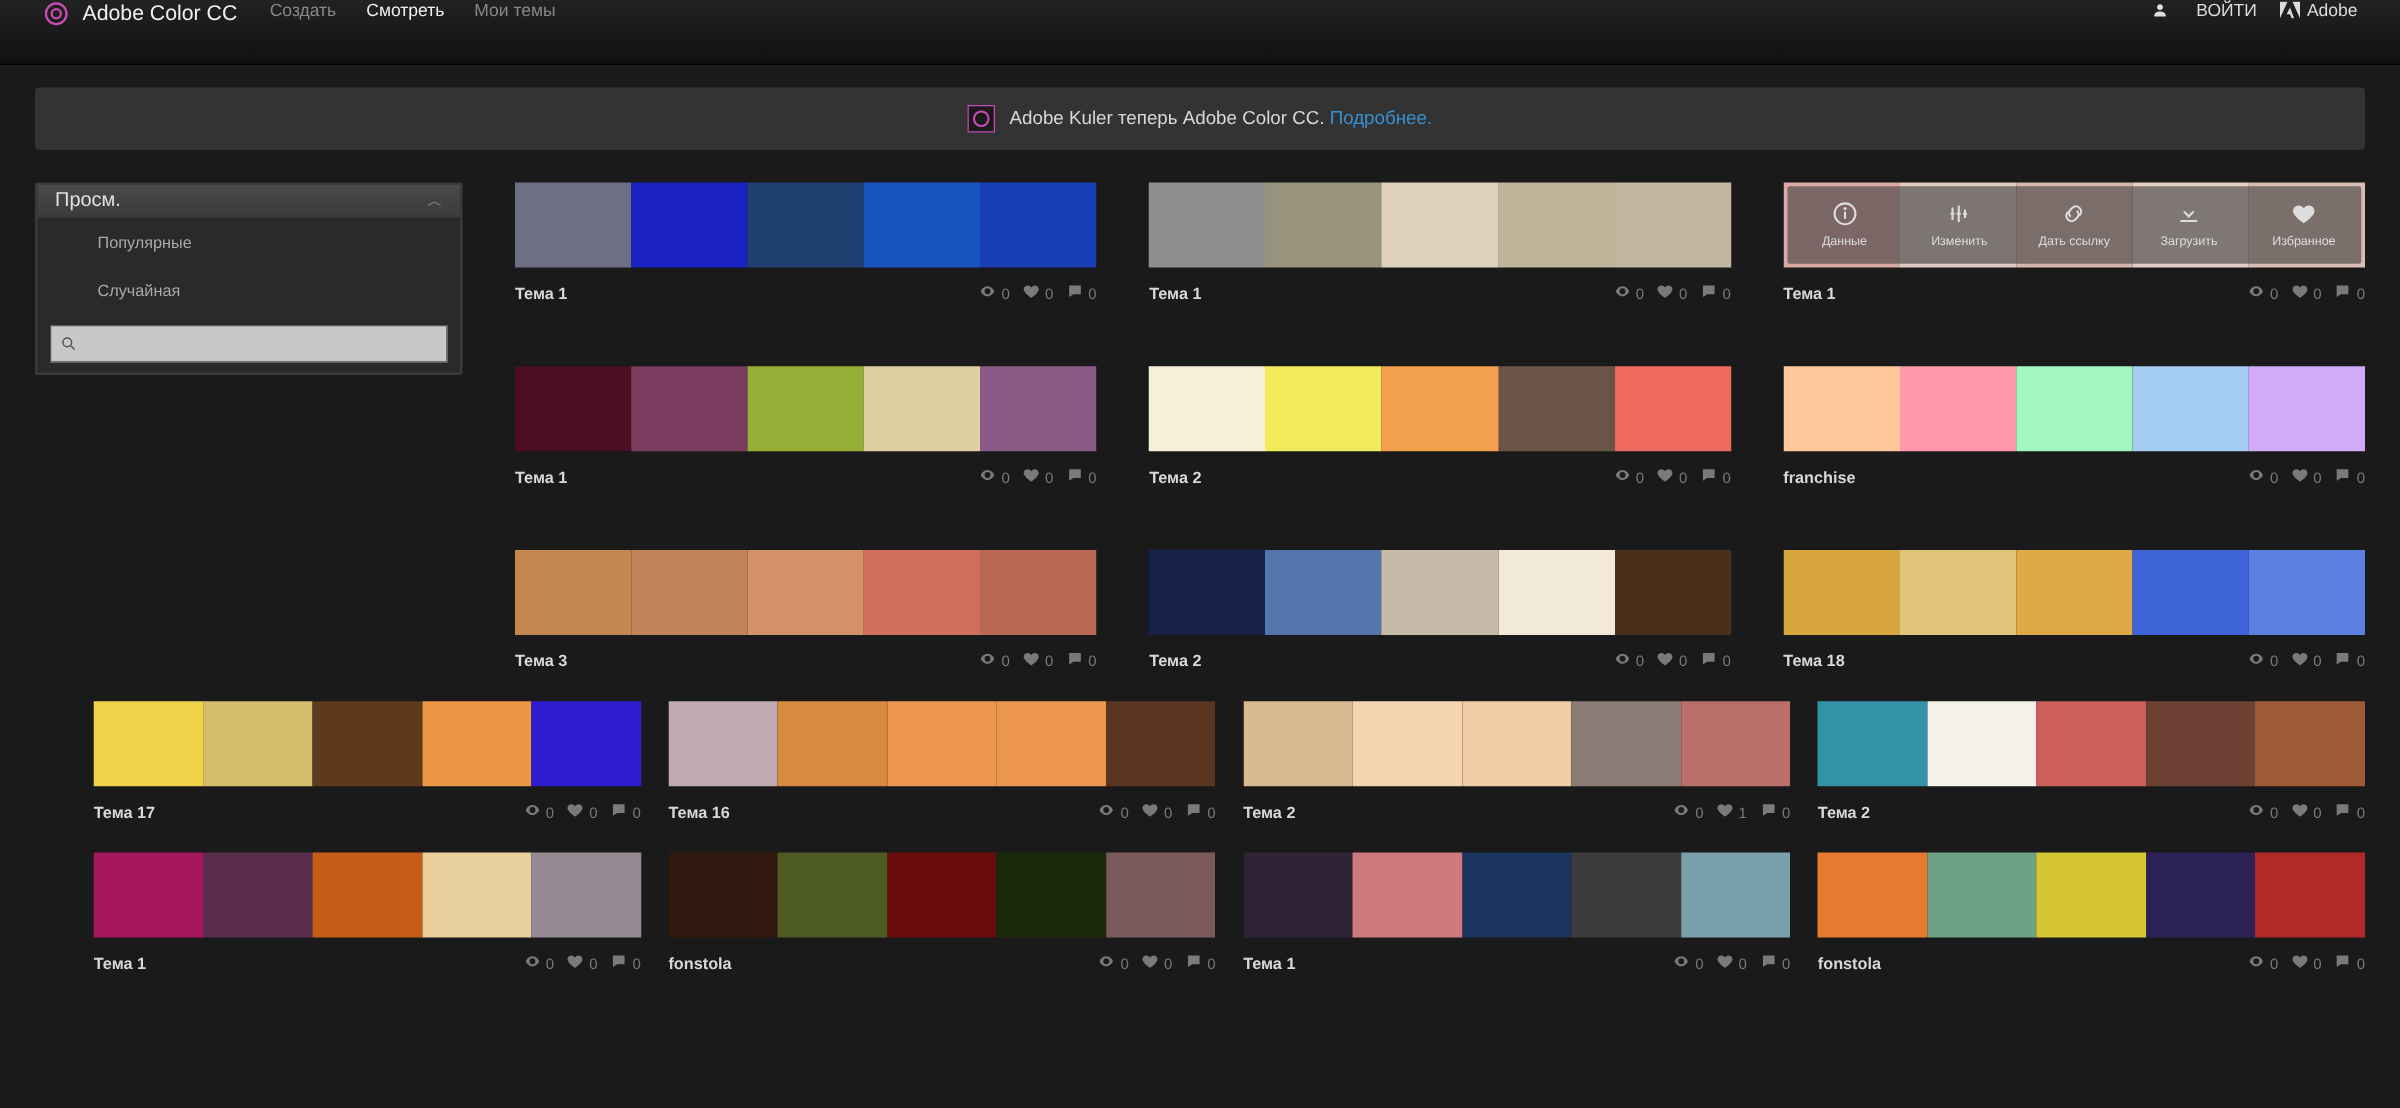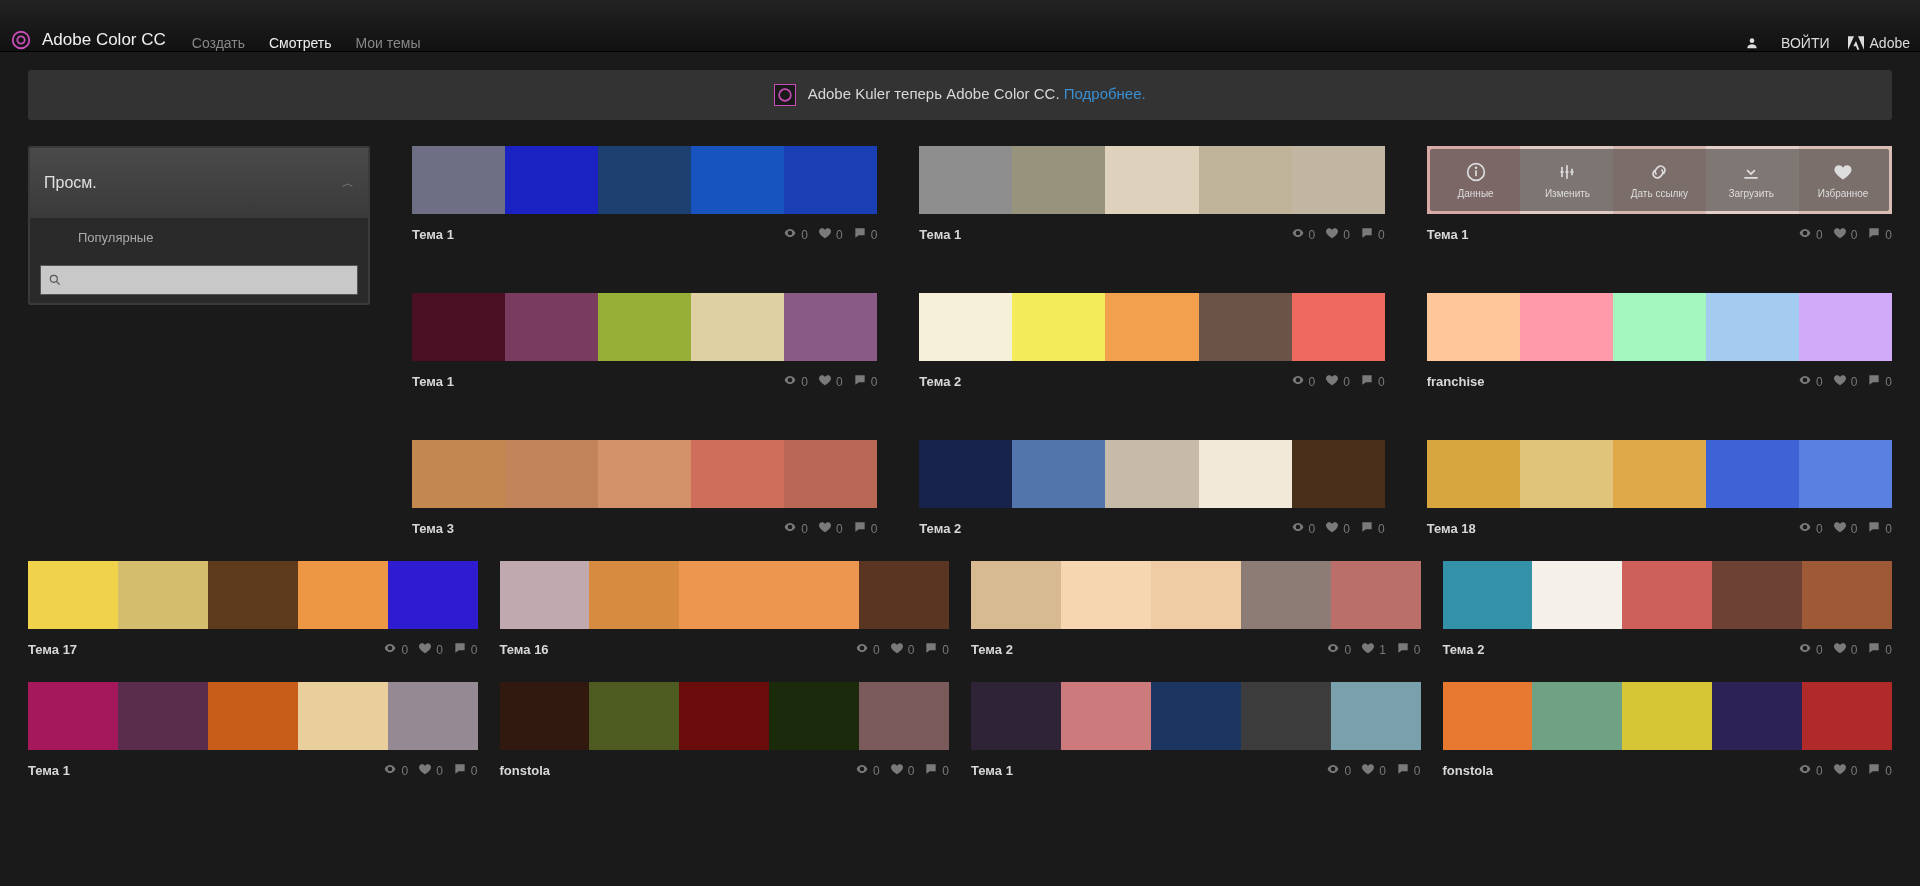--- a/index.html
+++ b/index.html
@@ -6,22 +6,22 @@
   body {
     background: #1a1a1a;
     color: #b0b0b0;
     font-family: -apple-system, BlinkMacSystemFont, "Segoe UI", Arial, sans-serif;
     font-size: 13px;
   }
   .header {
     background: linear-gradient(to bottom, #222 0%, #111 100%);
     height: 52px;
     display: flex;
-    align-items: flex-end;
-    padding: 0 10px;
+    align-items: flex-start;
+    padding: 0 34px;
     border-bottom: 1px solid #000;
   }
   .logo-area { display: flex; align-items: center; gap: 10px; margin-right: 26px; }
   .logo-icon { width: 22px; height: 22px; }
   .app-title { color: #f0f0f0; font-size: 17px; font-weight: 400; }
   .nav { display: flex; gap: 24px; }
   .nav-item { color: #888; cursor: pointer; font-size: 14px; }
   .nav-item.active { color: #f0f0f0; }
   .header-right { margin-left: auto; display: flex; align-items: center; gap: 18px; }
   .login { display: flex; align-items: center; gap: 22px; color: #ddd; font-size: 14px; cursor: pointer; }
@@ -42,21 +42,21 @@
     border: 1px solid #c84db8; vertical-align: middle; margin-right: 8px;
     background: #1a1a1a; position: relative;
   }
   .banner-link { color: #3a8fd1; cursor: pointer; }
   .sidebar {
     width: 342px; flex-shrink: 0;
     background: #2a2a2a; border: 2px solid #3a3a3a; border-radius: 2px;
   }
   .sidebar-header {
     background: linear-gradient(to bottom, #4a4a4a, #3a3a3a);
-    padding: 26px 14px; display: flex; justify-content: space-between; align-items: center;
+    padding: 4px 14px; display: flex; justify-content: space-between; align-items: center;
     font-size: 16px; color: #e0e0e0;
   }
   .chevron { font-size: 12px; color: #999; }
   .sidebar-item {
     padding: 12px 16px 12px 24px; color: #aaa; font-size: 13px; cursor: pointer;
     display: flex; align-items: center; gap: 10px;
   }
   .sidebar-item.active { color: #e8e8e8; }
   .globe-icon { width: 14px; height: 14px; }
   .search-wrap { padding: 8px 10px; }
@@ -79,21 +79,21 @@
     color: #ddd; font-size: 10px; gap: 4px; cursor: pointer;
   }
   .hover-btn svg { width: 20px; height: 20px; }
   .card-meta { display: flex; justify-content: space-between; margin-top: 12px; align-items: center; }
   .card-title { color: #d8d8d8; font-size: 13px; font-weight: 600; }
   .card-stats { display: flex; gap: 10px; align-items: center; color: #7a7a7a; font-size: 12px; }
   .stat { display: flex; align-items: center; gap: 4px; }
   .stat svg { width: 14px; height: 14px; fill: #7a7a7a; }
 
   .rows { display: flex; flex-direction: column; gap: 24px; }
-  .row { display: grid; grid-template-columns: repeat(4, 1fr); gap: 22px; }
+  .row { display: grid; grid-template-columns: repeat(4, 1fr); gap: 22px; margin-left: 47px; }
 </style>
 </head>
 <body>
 
 <div class="header">
   <div class="logo-area">
     <svg class="logo-icon" viewBox="0 0 24 24">
       <circle cx="12" cy="12" r="9" fill="none" stroke="#c84db8" stroke-width="2"></circle>
       <circle cx="12" cy="12" r="4" fill="none" stroke="#c84db8" stroke-width="2"></circle>
     </svg>
@@ -137,20 +137,24 @@
         <div style="width:342px; flex-shrink:0">
           <div class="sidebar">
             <div class="sidebar-header">
               <span>Просм.</span>
               <span class="chevron">︿</span>
             </div>
             <div class="sidebar-item">
               <span style="width:14px"></span>
               <span>Популярные</span>
             </div>
+            <div class="sidebar-item">
+              <span style="width:14px"></span>
+              <span>Случайная</span>
+            </div>
             <div class="search-wrap">
               <div class="search-wrap-inner"><svg class="search-icon-s" viewBox="0 0 24 24">
                   <circle cx="10" cy="10" r="6" fill="none" stroke="#555" stroke-width="2"></circle>
                   <path stroke="#555" stroke-width="2" d="M15 15l5 5"></path>
                 </svg><input class="search" placeholder="" style=""></div>
             </div>
           </div>
         </div>
         <div style="flex:1; display:grid; grid-template-columns:repeat(3,1fr); gap:50px 42px">
           <div class="theme-card">

